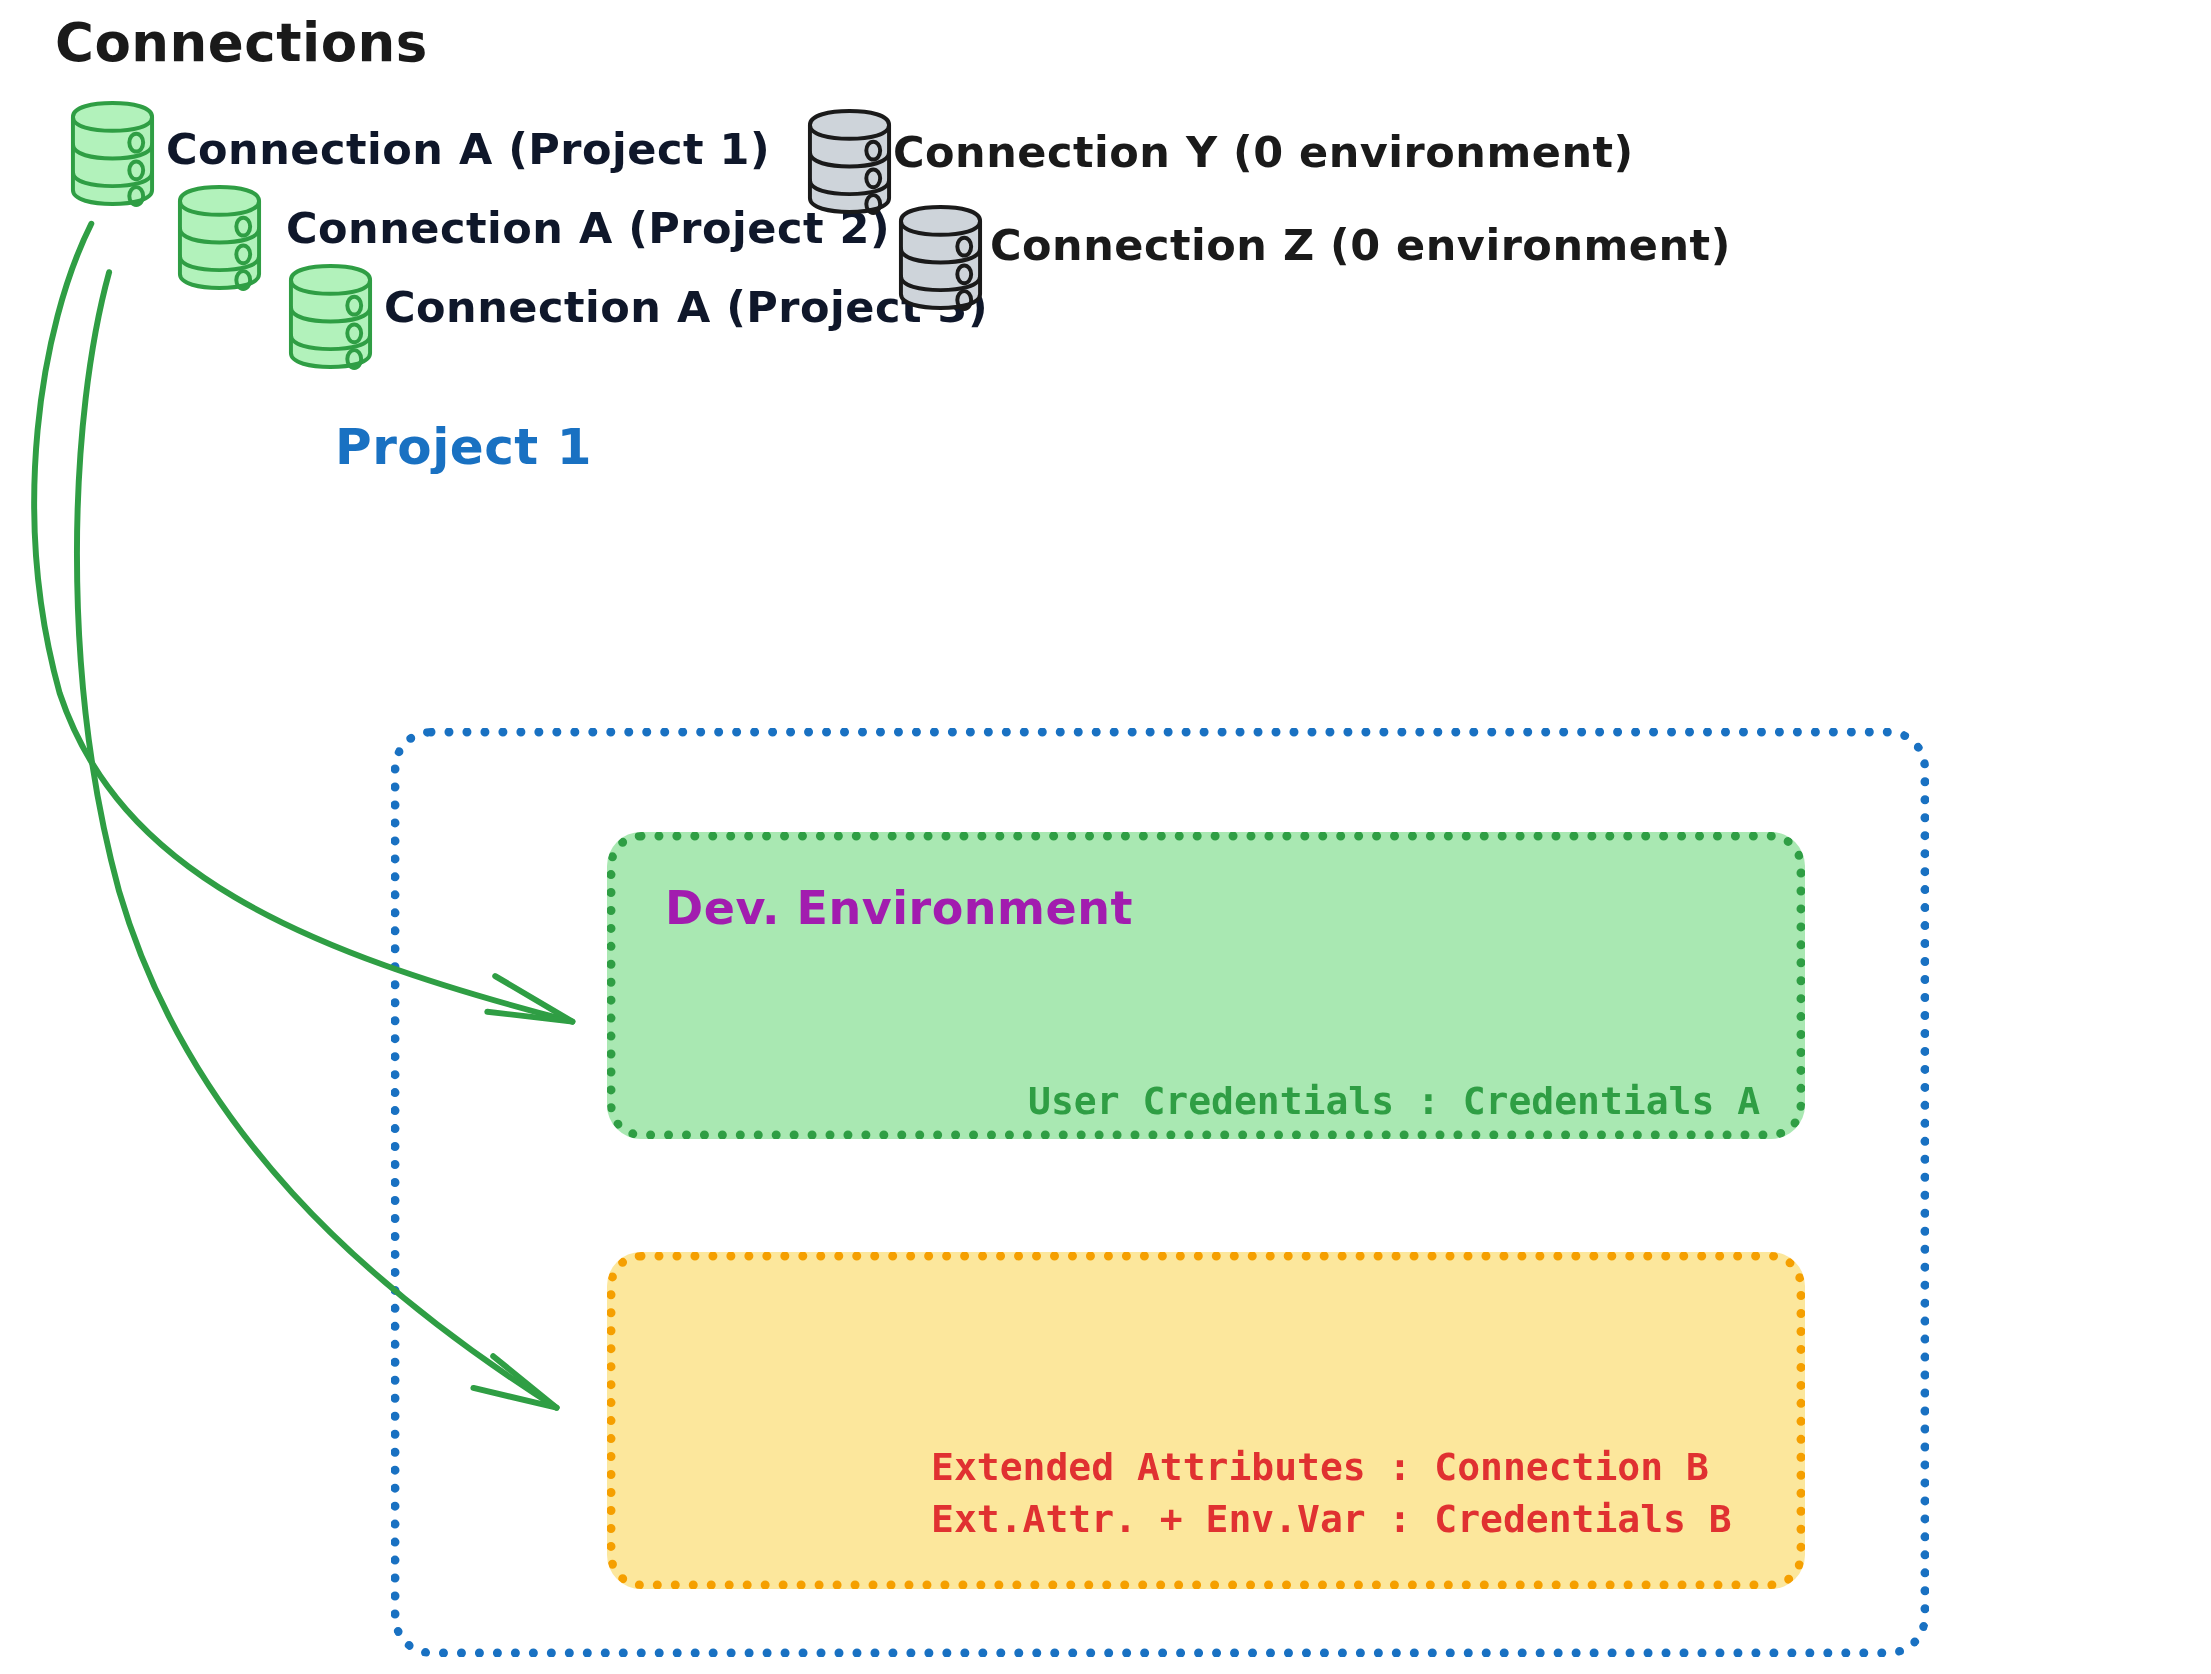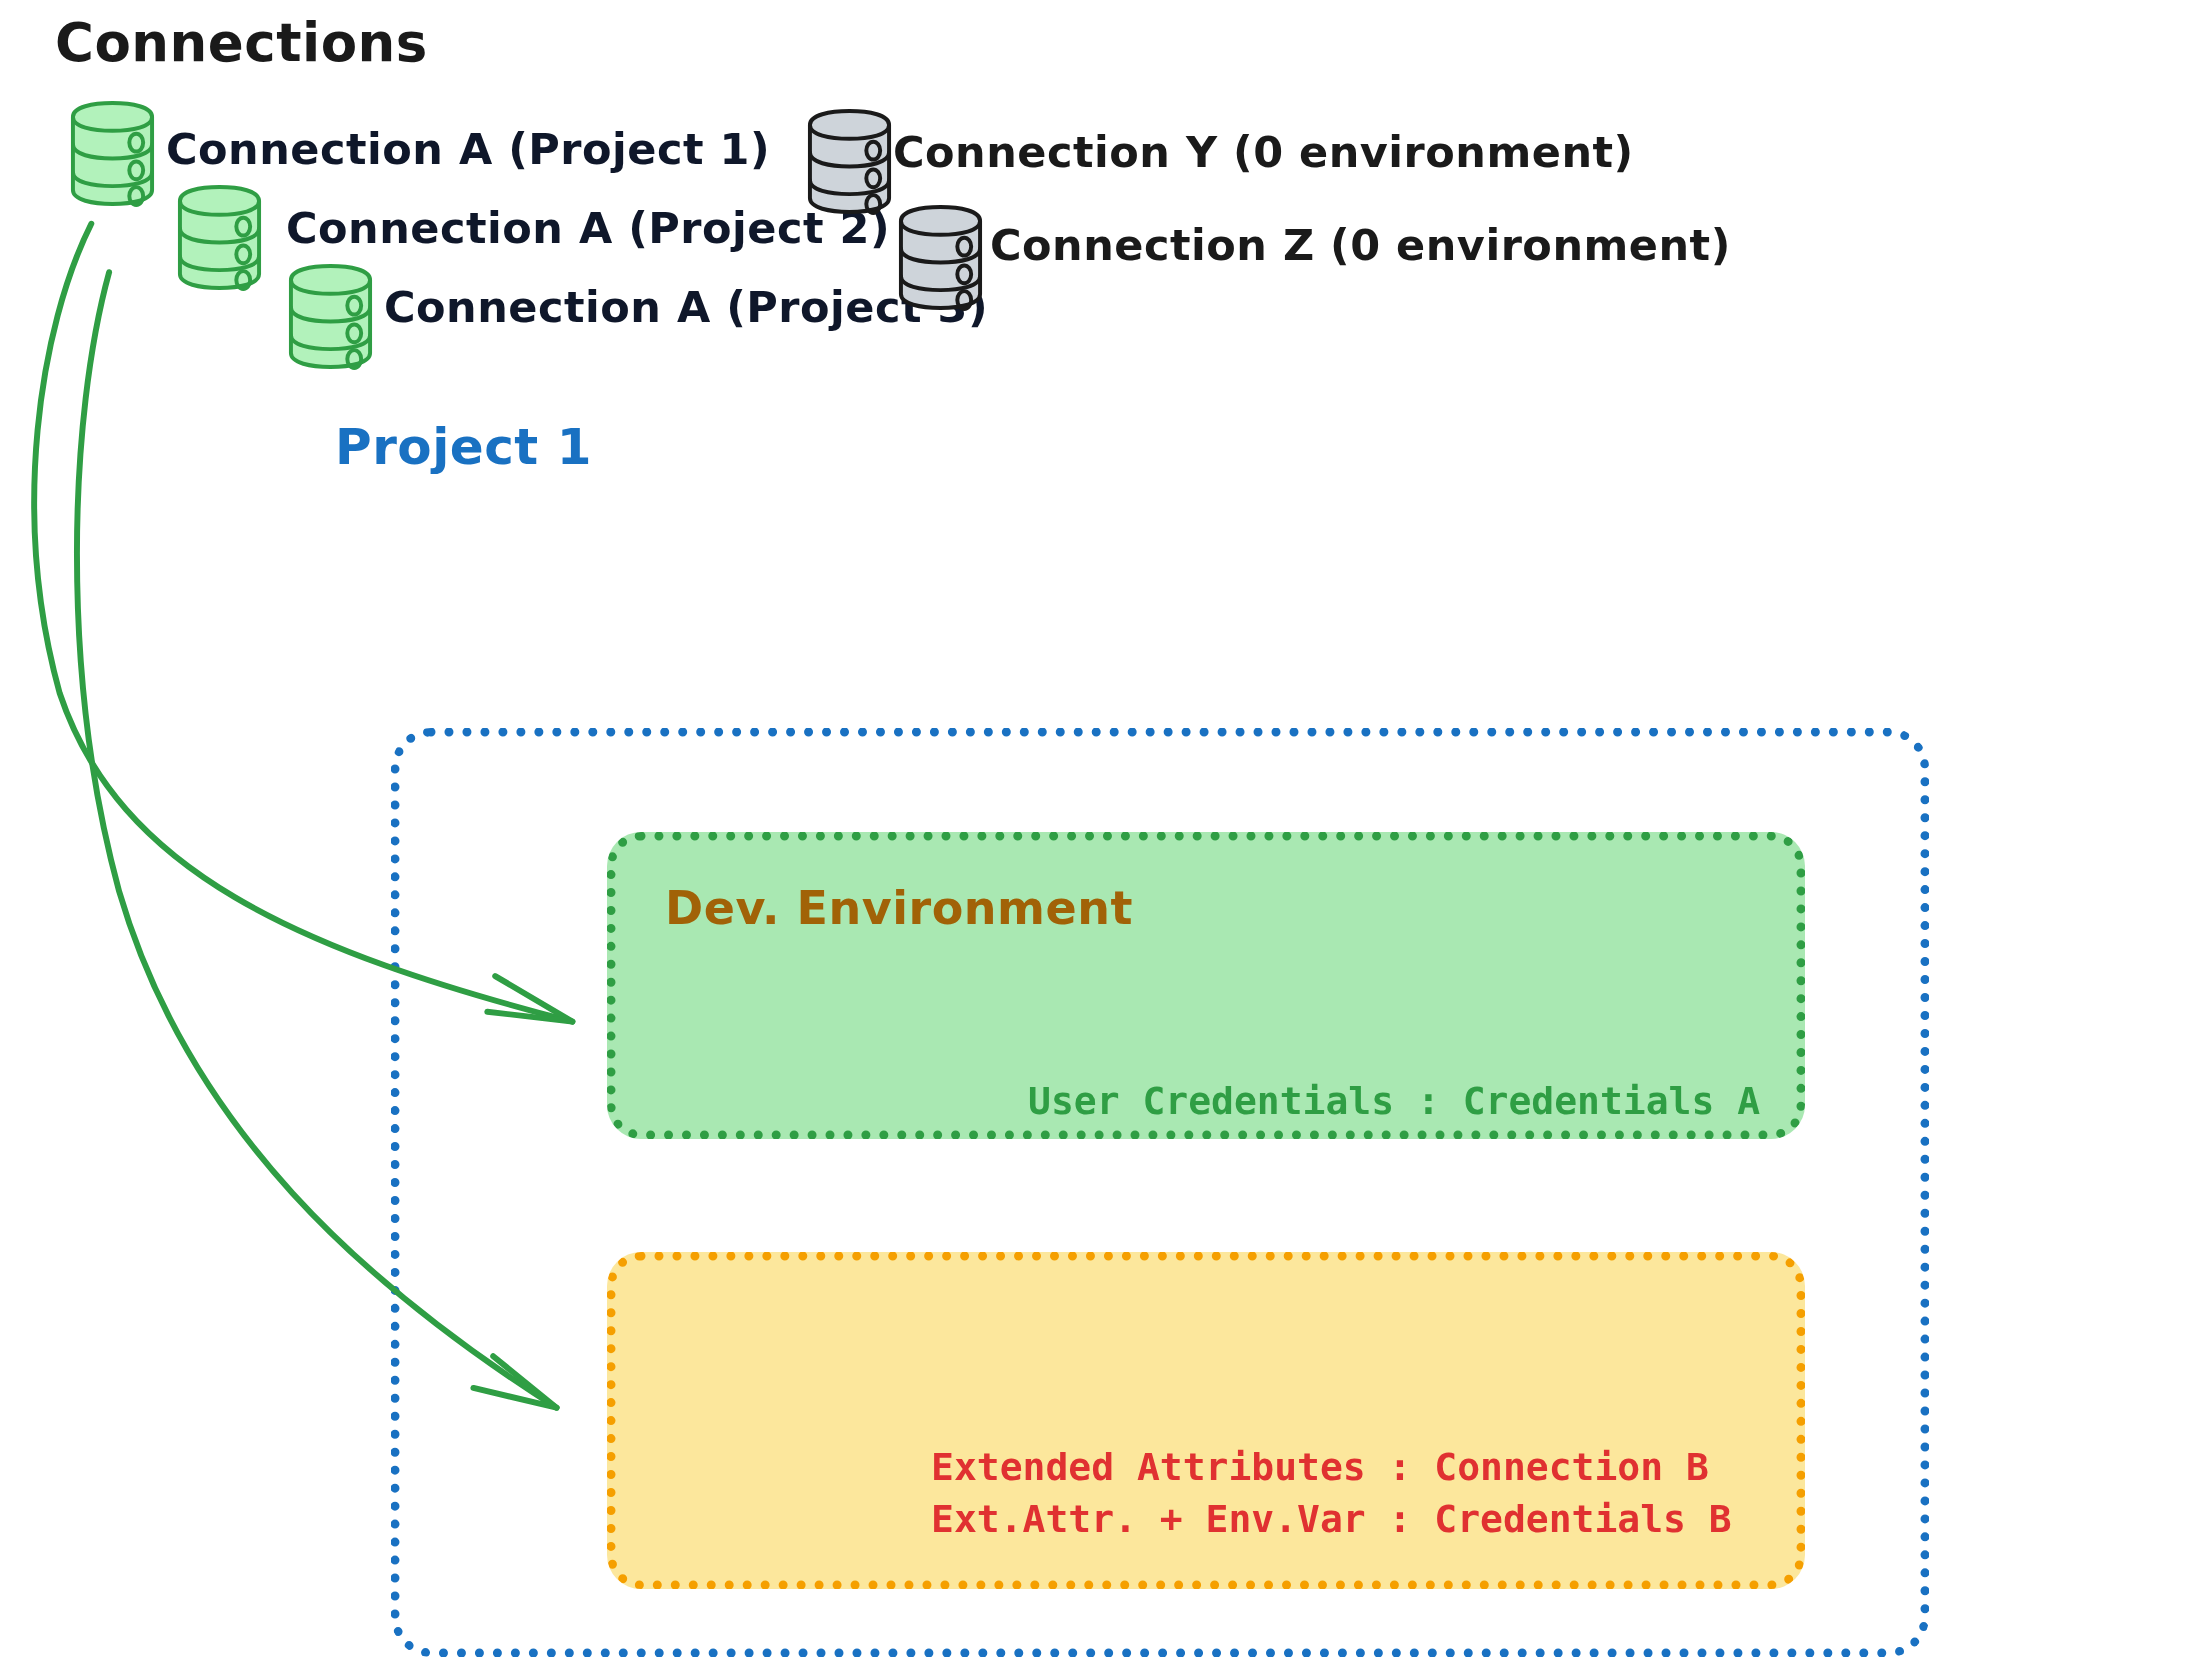--- a/index.html
+++ b/index.html
@@ -86,21 +86,21 @@
     border: 9px dotted #f59f00;
     background: #fce79c;
   }
 
   .env-title {
     font-size: 46px;
   }
   #dev-title {
     left: 665px;
     top: 881px;
-    color: #a16207;
+    color: #a21caf;
   }
   #prod-title {
     left: 665px;
     top: 1302px;
     color: #f08c00;
   }
 
   #dev-cred {
     left: 996px;
     top: 1079px;

